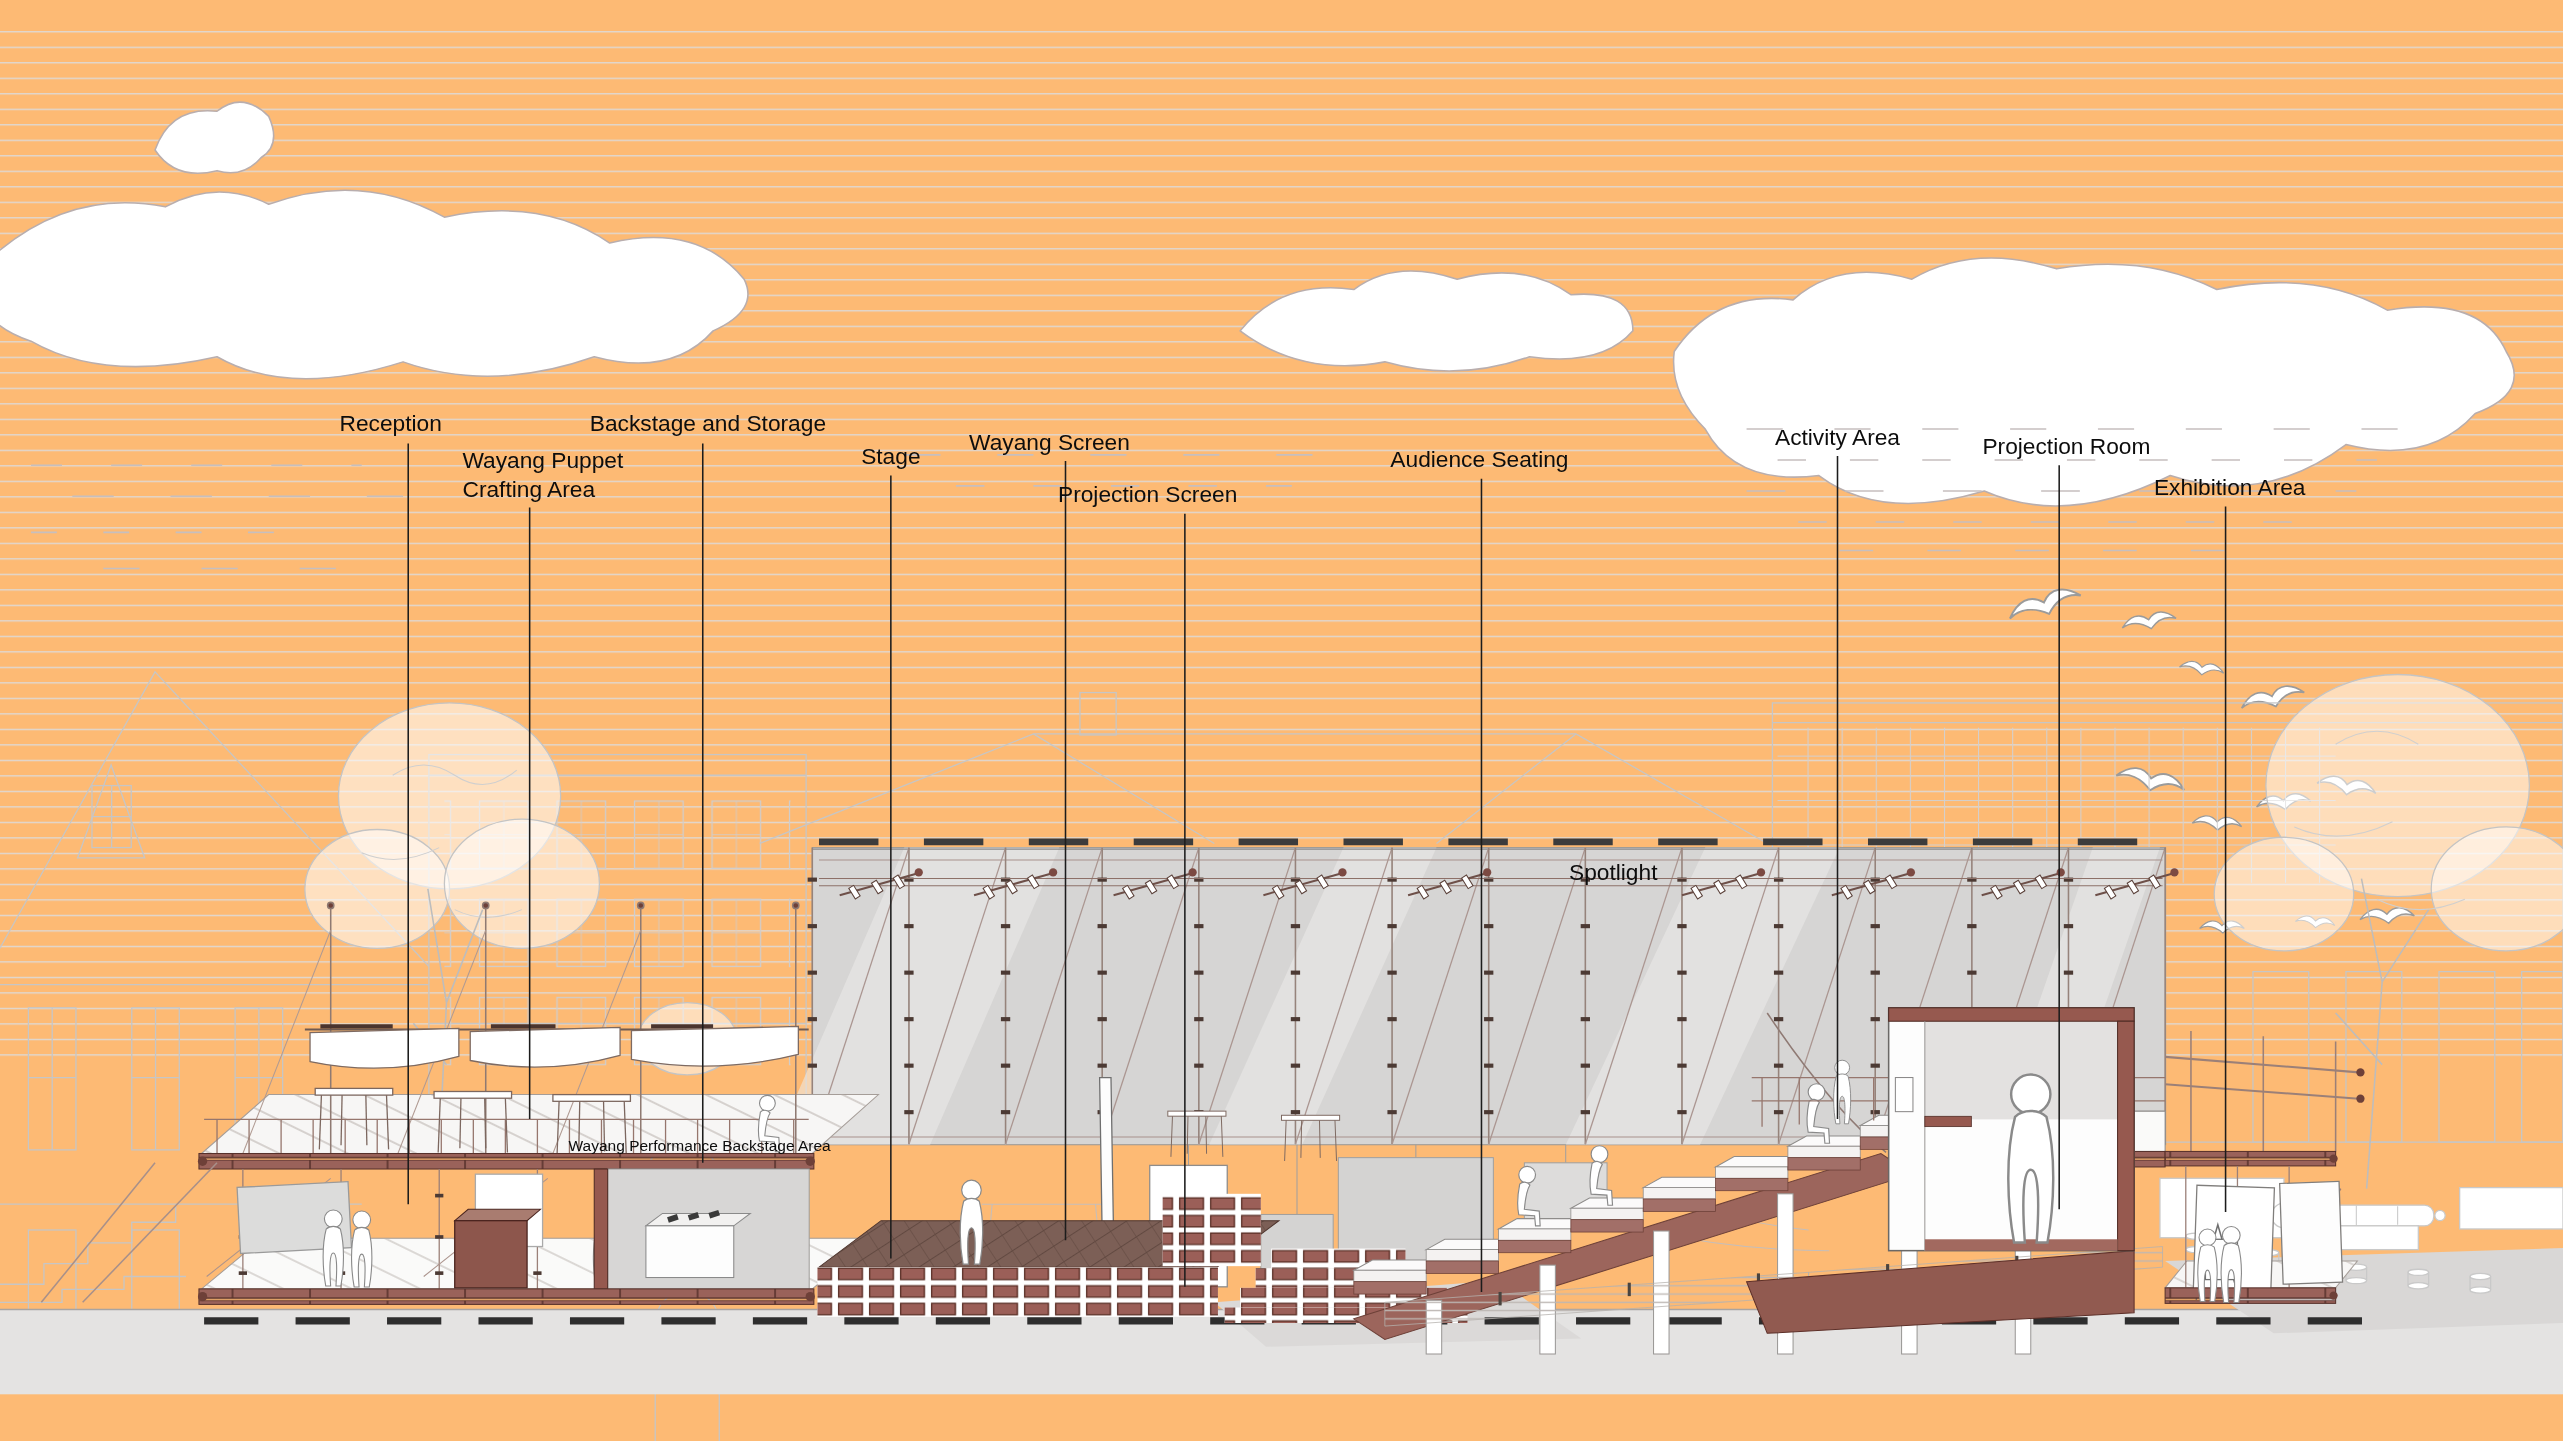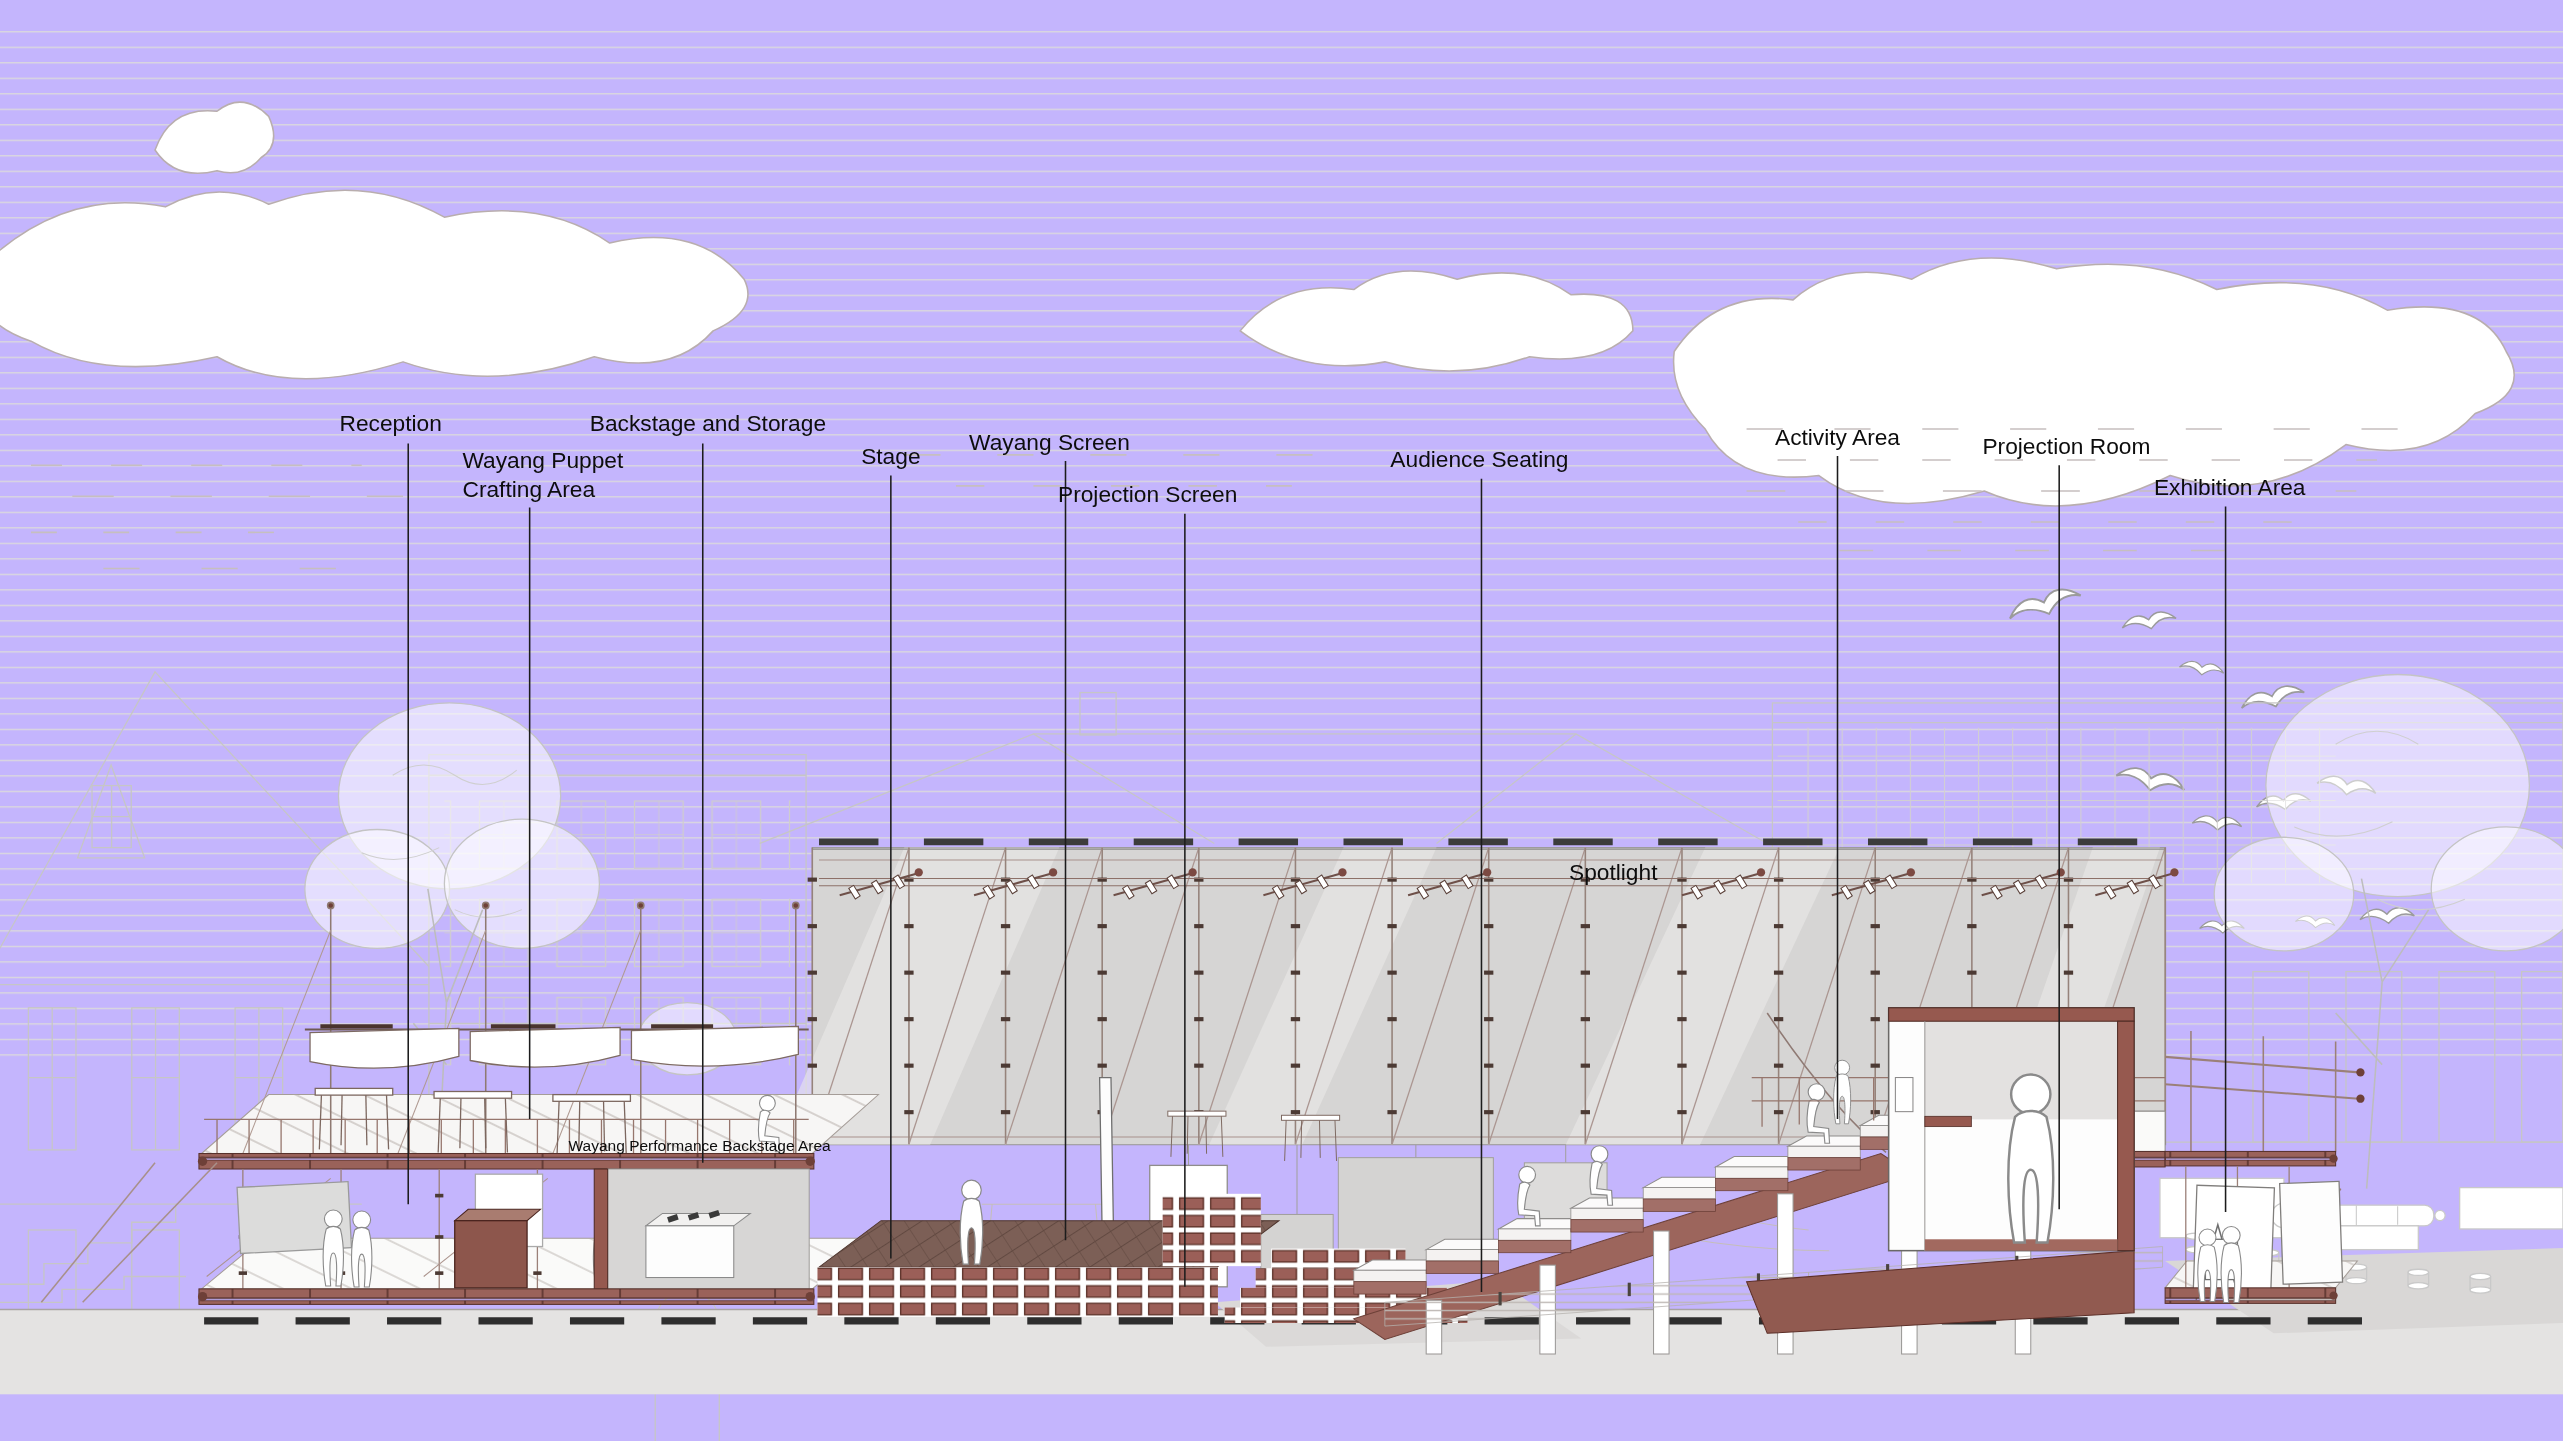--- a/index.html
+++ b/index.html
@@ -1,16 +1,16 @@
 <!DOCTYPE html>
 <html style="font-size:8.3px"><head>
 <meta charset="utf-8">
 <style>
   html,body{margin:0;padding:0;background:#ffffff;}
-  .canvas{position:relative;width:2563px;height:1442px;background:#c4b5fd;overflow:hidden;}
+  .canvas{position:relative;width:2563px;height:1442px;background:#fdba74;overflow:hidden;}
   svg{position:absolute;left:0;top:0;display:block;}
   text{font-family:"Liberation Sans","DejaVu Sans",sans-serif;fill:#0d0d0d;}
   .lbl{font-size:44px;}
   .lbl-sm{font-size:30px;}
 </style>
 </head>
 <body>
 
 <div class="canvas">
 <svg width="2563" height="1442" viewBox="0 0 4960 2790" xmlns="http://www.w3.org/2000/svg">

